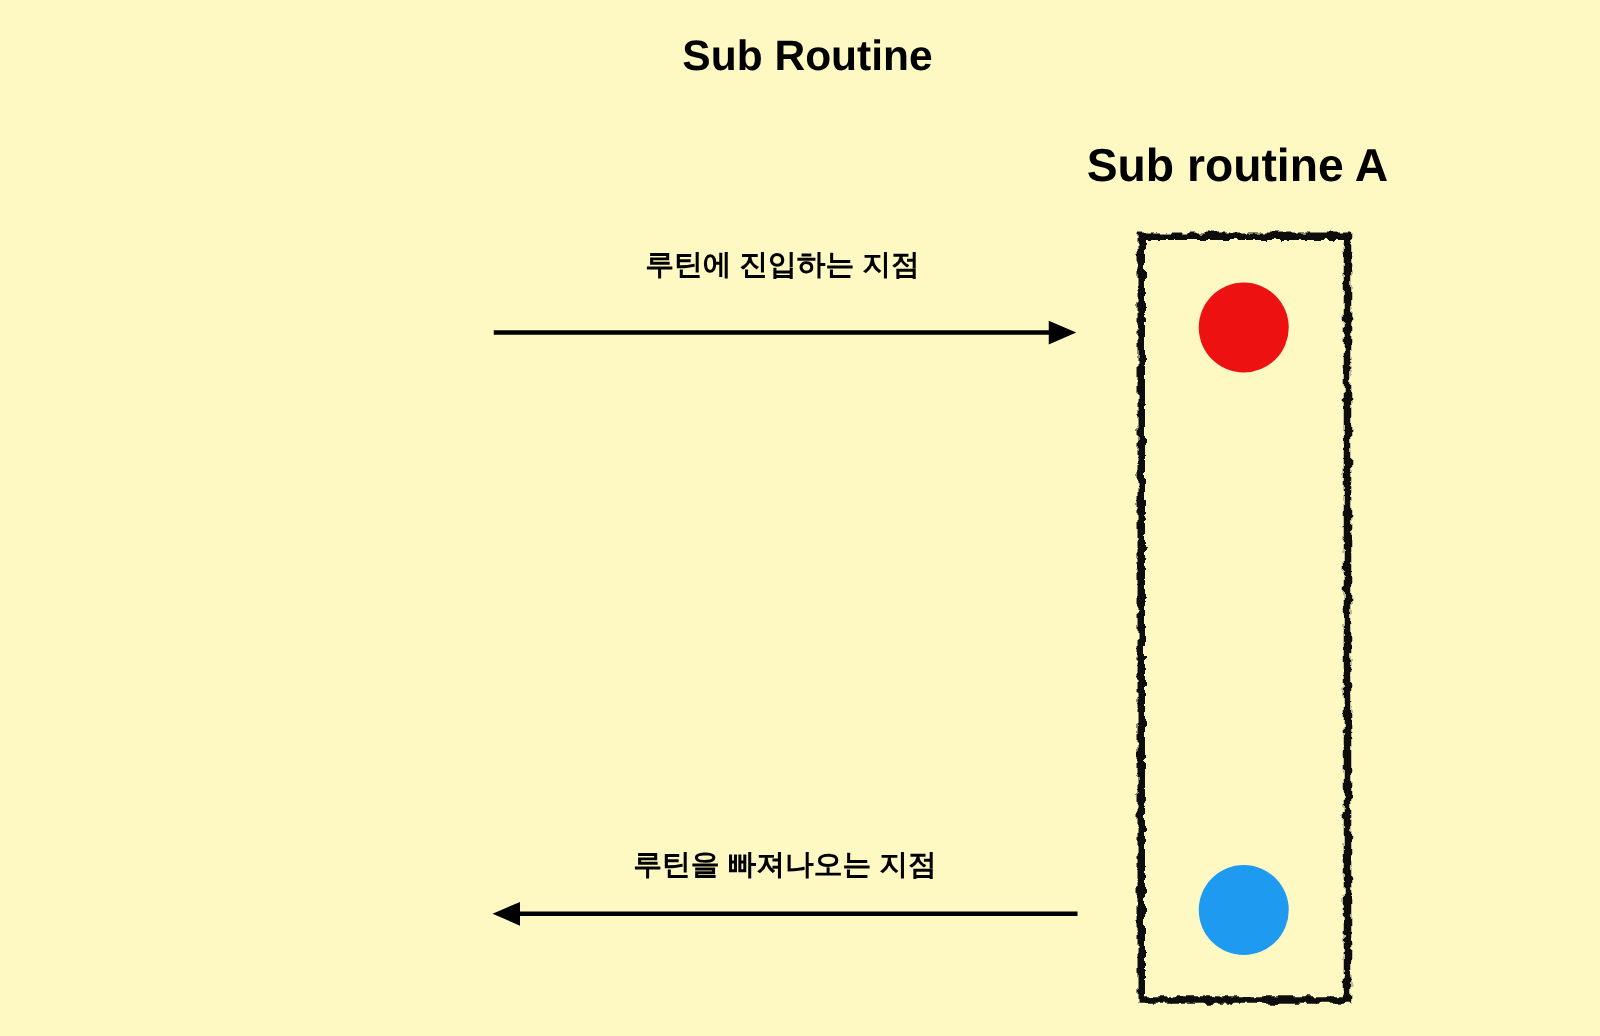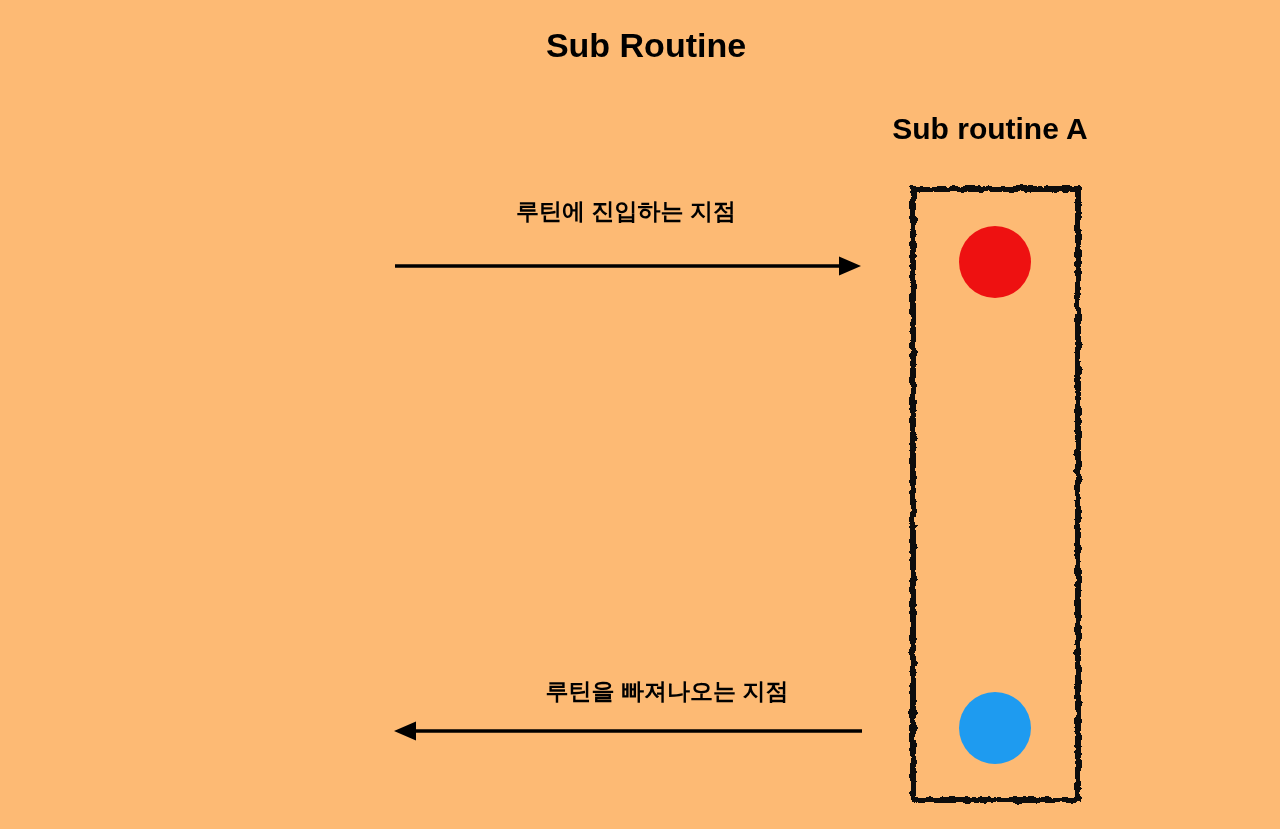--- a/index.html
+++ b/index.html
@@ -5,21 +5,21 @@
   html, body {
     margin: 0;
     padding: 0;
     background: #ffffff;
     font-family: "Liberation Sans", sans-serif;
   }
   .canvas {
     position: relative;
     width: 1280px;
     height: 829px;
-    background: #fdba74;
+    background: #fef9c3;
     overflow: hidden;
   }
   .diagram-svg {
     position: absolute;
     left: 0;
     top: 0;
     width: 1280px;
     height: 829px;
   }
   .label {
@@ -31,33 +31,32 @@
     text-align: center;
   }
   .title {
     left: 646px;
     top: 26px;
     font-size: 34px;
   }
   .box-label {
     left: 990px;
     top: 112px;
-    font-size: 30px;
+    font-size: 37px;
   }
   .arrow-label {
     font-size: 23px;
   }
   .entry-label {
     left: 626px;
     top: 196px;
   }
   .exit-label {
     left: 628px;
     top: 676px;
-    margin-left: 39px;
   }
 </style>
 </head>
 <body>
 
 <div class="canvas">
 
   <div class="label title">Sub Routine</div>
 
   <div class="label box-label">Sub routine A</div>

